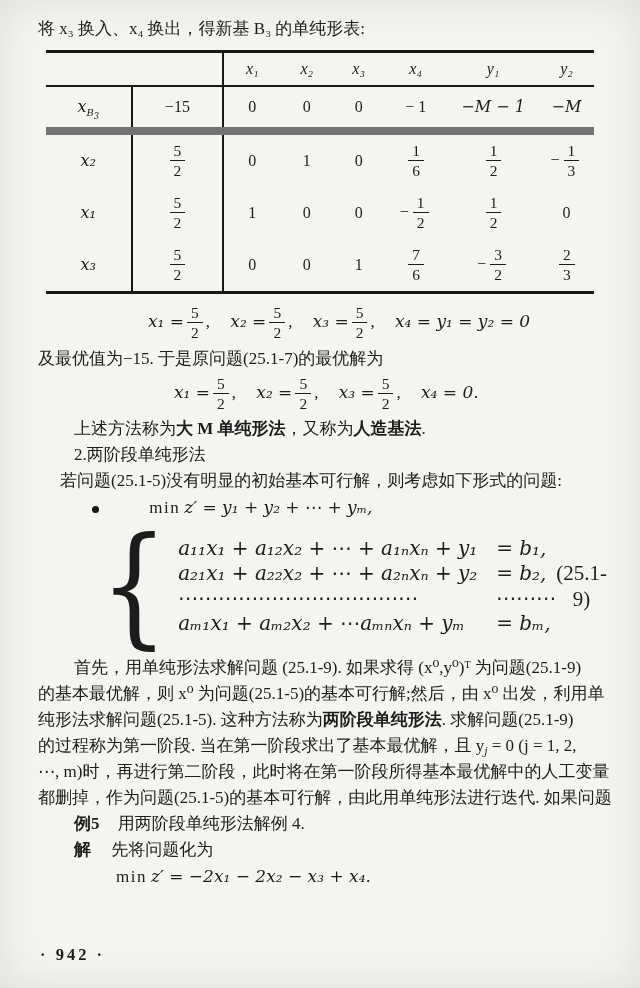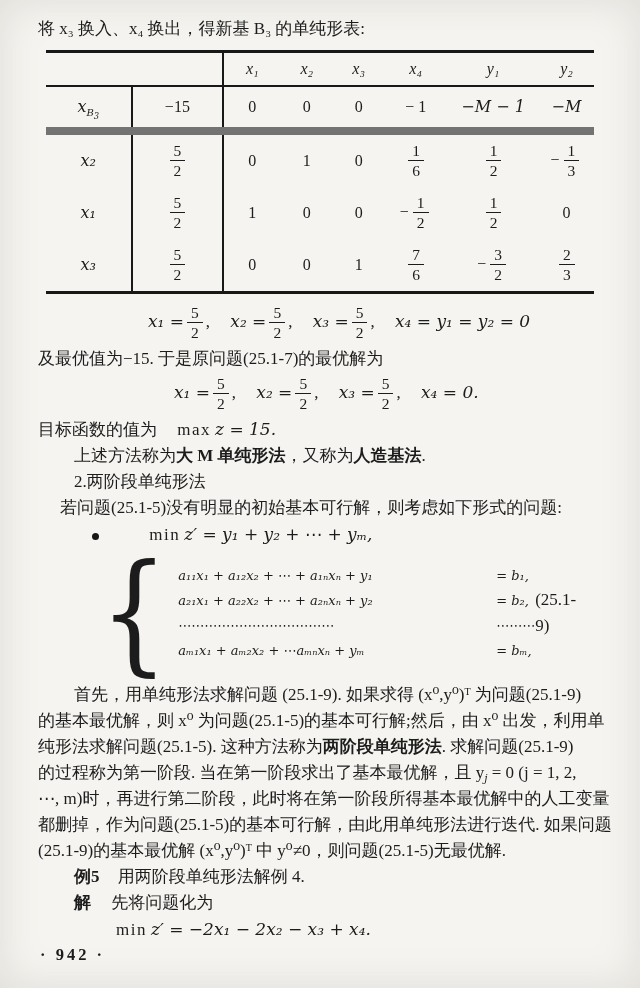--- a/index.html
+++ b/index.html
@@ -53,24 +53,24 @@
   
   .minline{white-space:nowrap;}
   .inkdot{display:inline-block;width:7px;height:7px;border-radius:50%;
           background:#161616;vertical-align:middle;margin-left:54px;}
   .minline .m{margin-left:46px;}
 
   
   .syswrap{display:flex;align-items:center;margin:2px 0 4px 56px;}
   .brace{font-family:"DejaVu Serif",serif;font-size:126px;font-weight:400;
          line-height:1;transform:scaleY(1.04) scaleX(.85);margin-right:4px;color:#1c1c1c;}
-  .syslines{font-size:13px;line-height:25px;}
+  .syslines{font-size:20px;line-height:25px;}
   .sysline{display:flex;white-space:nowrap;}
   .sysline .lhs{width:318px;}
-  .syslabel{margin-left:auto;margin-right:0;font-size:17px;}
+  .syslabel{margin-left:auto;margin-right:0;font-size:21px;text-align:center;}
 
   .para{margin-top:6px;}
   .pnum{position:absolute;left:40px;top:942px;font-weight:700;font-size:16.5px;letter-spacing:3px;}
 </style>
 </head>
 <body>
 
 <div class="page">
 
   <div class="line">将 x₃ 换入、x₄ 换出，得新基 B₃ 的单纯形表:</div>
@@ -212,24 +212,20 @@
           <span class="fn">5</span>
           <span class="fd">2</span>
         </span><span>,</span></span>
     <span class="g"><span class="mi">x₃ =</span><span class="frac">
           <span class="fn">5</span>
           <span class="fd">2</span>
         </span><span>,</span></span>
     <span class="g mi">x₄ = 0.</span>
   </div>
 
-  <div class="line">
-    <span>目标函数的值为</span>
-    <span style="margin-left:16px;"><span class="kw">max</span><span class="mi">z = 15.</span></span>
-  </div>
 
   <div class="line ind2">
     <span>上述方法称为</span><span class="b">大 M 单纯形法</span><span>，又称为</span><span class="b">人造基法</span><span>.</span>
   </div>
 
   <div class="line ind2">2.两阶段单纯形法</div>
 
   <div class="line ind1">若问题(25.1-5)没有明显的初始基本可行解，则考虑如下形式的问题:</div>
 
   <div class="minline">
@@ -260,21 +256,20 @@
     <span class="syslabel">(25.1-9)</span>
   </div>
 
   <div class="para">
     <div class="line ind2">首先，用单纯形法求解问题 (25.1-9). 如果求得 (x⁰,y⁰)ᵀ 为问题(25.1-9)</div>
     <div class="line">的基本最优解，则 x⁰ 为问题(25.1-5)的基本可行解;然后，由 x⁰ 出发，利用单</div>
     <div class="line"><span>纯形法求解问题(25.1-5). 这种方法称为</span><span class="b">两阶段单纯形法</span><span>. 求解问题(25.1-9)</span></div>
     <div class="line"><span>的过程称为第一阶段. 当在第一阶段求出了基本最优解，且 y</span><sub class="mi">j</sub><span> = 0 (j = 1, 2,</span></div>
     <div class="line">⋯, m)时，再进行第二阶段，此时将在第一阶段所得基本最优解中的人工变量</div>
     <div class="line">都删掉，作为问题(25.1-5)的基本可行解，由此用单纯形法进行迭代. 如果问题</div>
-    <div class="line">(25.1-9)的基本最优解 (x⁰,y⁰)ᵀ 中 y⁰≠0，则问题(25.1-5)无最优解.</div>
   </div>
 
   <div class="line ind2">
     <span class="b">例5</span>
     <span style="margin-left:14px;">用两阶段单纯形法解例 4.</span>
   </div>
 
   <div class="line ind2">
     <span class="b">解</span>
     <span style="margin-left:16px;">先将问题化为</span>

